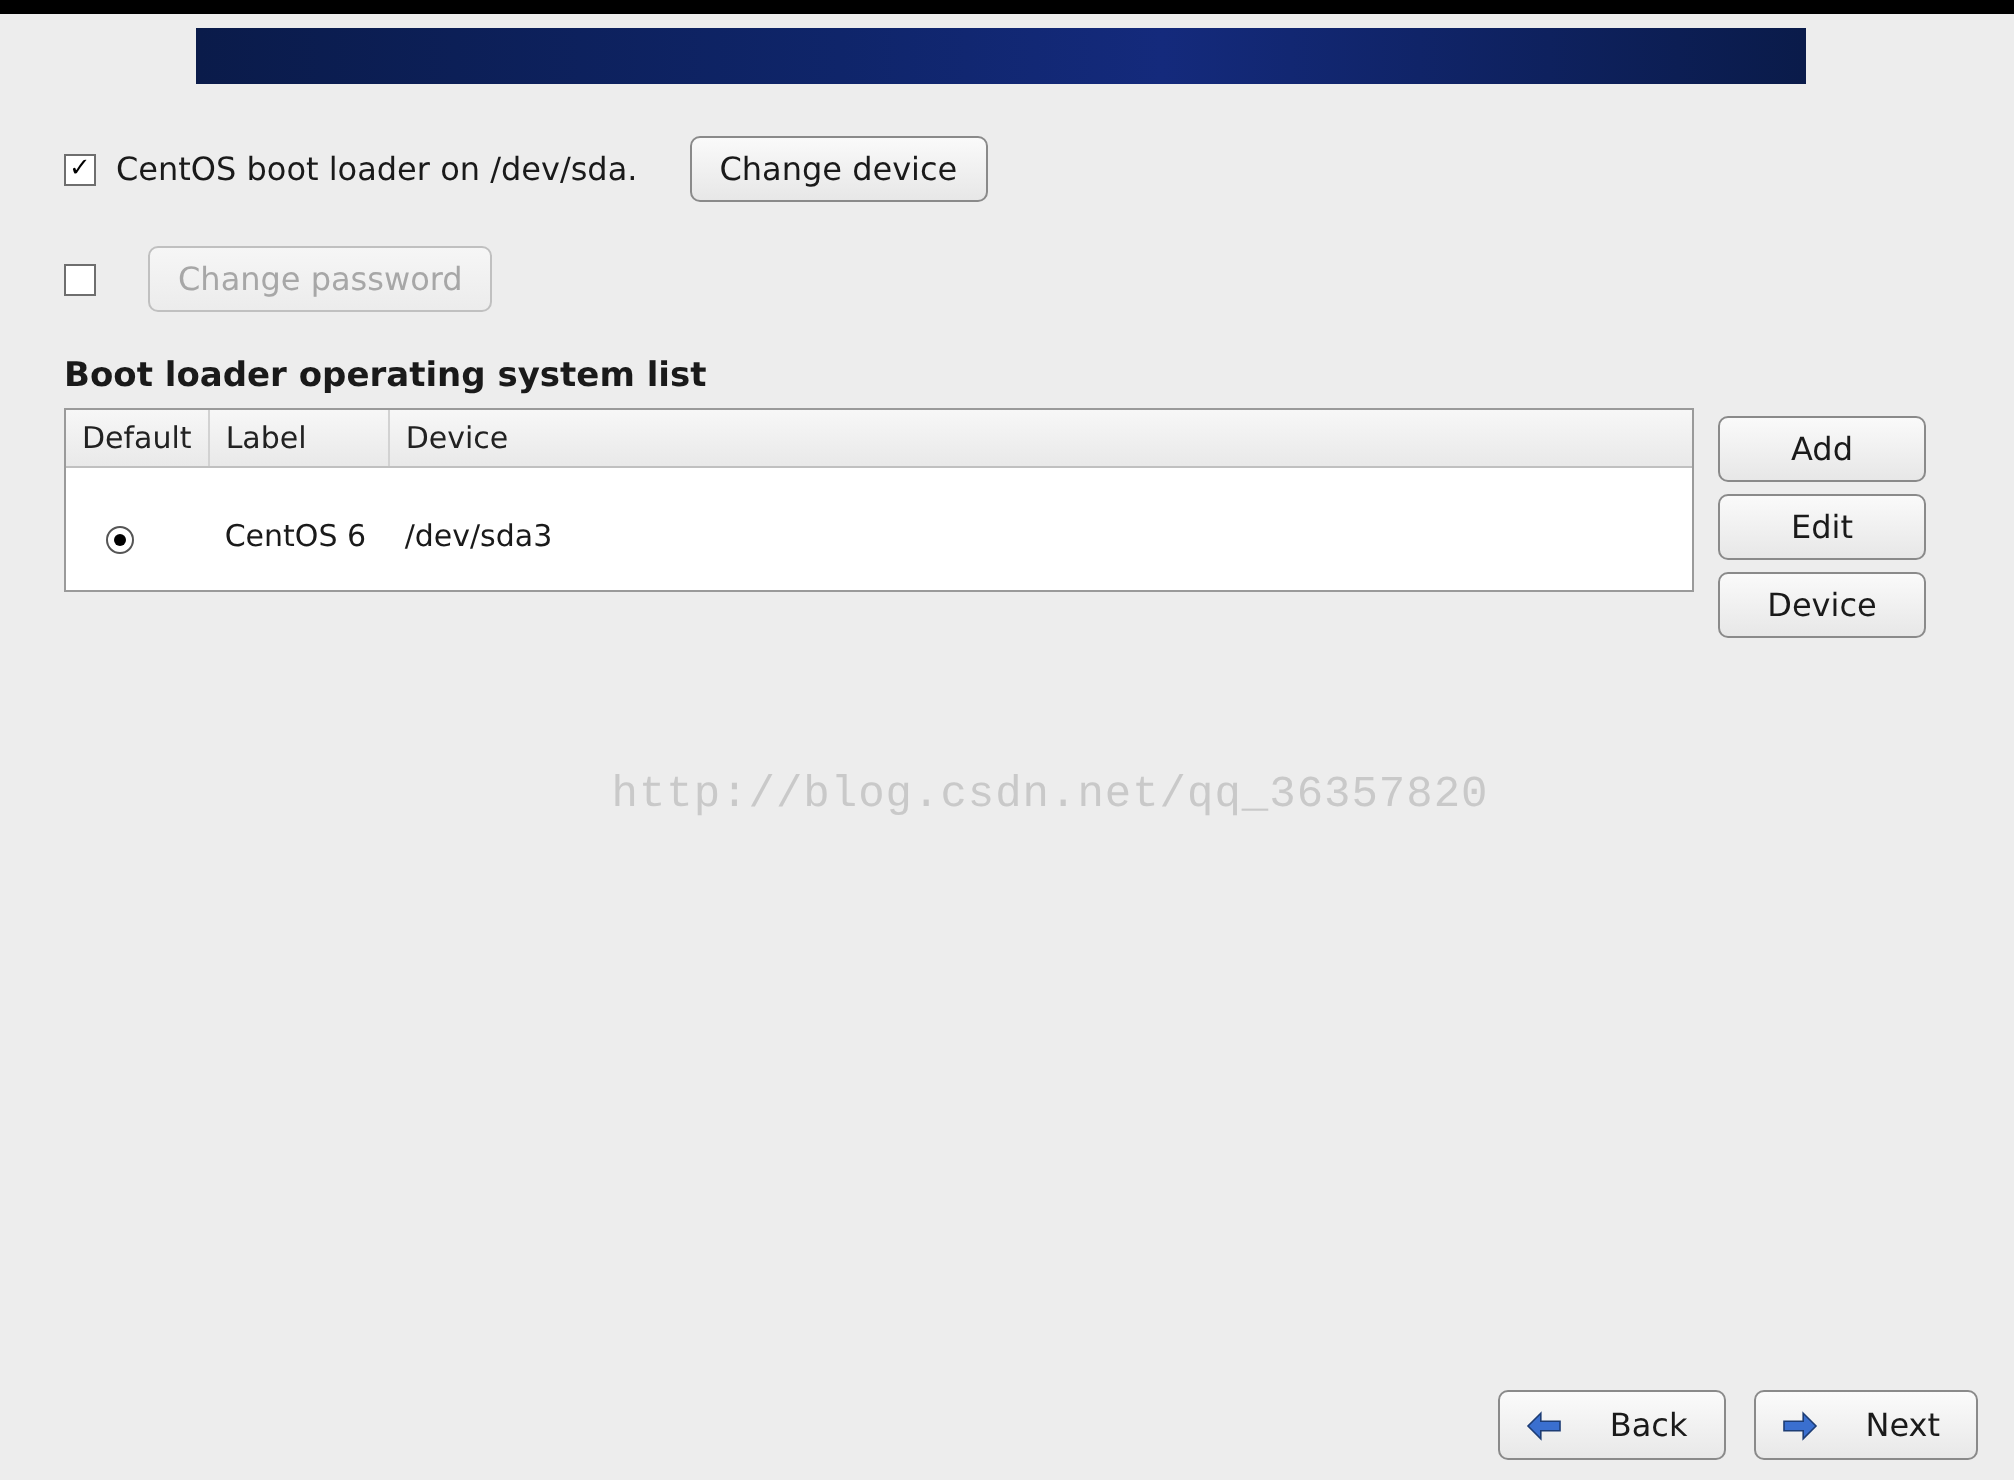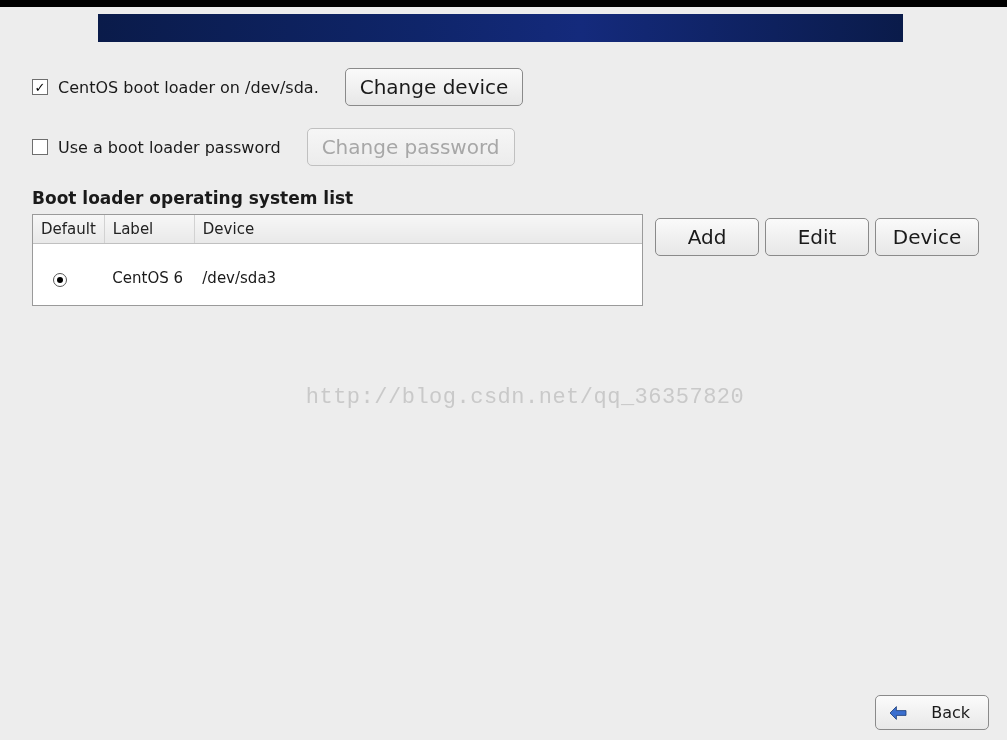--- a/index.html
+++ b/index.html
@@ -56,21 +56,21 @@
     color: #000;
   }
   .label {
     font-size: 16px;
   }
   .btn {
     border: 1px solid #8a8a8a;
     border-radius: 5px;
     background: linear-gradient(#fafafa, #e7e7e7);
     padding: 6px 14px;
-    font-size: 20px;
+    font-size: 16px;
     color: #1a1a1a;
     cursor: pointer;
     min-width: 100px;
     text-align: center;
   }
   .btn.disabled {
     color: #a7a7a7;
     border-color: #c0c0c0;
     cursor: default;
     background: linear-gradient(#f6f6f6, #ececec);
@@ -124,21 +124,21 @@
     background: #fff;
   }
   .radio .dot {
     width: 6px;
     height: 6px;
     border-radius: 50%;
     background: #000;
   }
   .side-btns {
     display: flex;
-    flex-direction: row;
+    flex-direction: column;
     gap: 6px;
     margin-top: 4px;
   }
   .side-btns .btn { min-width: 104px; }
   .watermark {
     position: absolute;
     top: 385px;
     left: 0; right: 0;
     text-align: center;
     font-family: "Courier New", monospace;
@@ -186,21 +186,20 @@
     <span class="checkbox">
       <span class="mark">✓</span>
     </span>
     <span class="label">CentOS boot loader on /dev/sda.</span>
     <span style="width:6px"></span>
     <span class="btn">Change device</span>
   </div>
 
   <div class="row">
     <span class="checkbox"></span>
-    <span class="label">Use a boot loader password</span>
     <span style="width:6px"></span>
     <span class="btn disabled">Change password</span>
   </div>
 
   <div class="section-title">Boot loader operating system list</div>
 
   <div class="table-area">
     <div class="table-wrap">
       <table>
         <colgroup>
@@ -240,13 +239,19 @@
 
 <div class="watermark">http://blog.csdn.net/qq_36357820</div>
 
 <div class="footer">
   <div class="nav-btn">
     <svg class="arrow" viewBox="0 0 24 20">
       <path d="M10 2 L2 10 L10 18 L10 13 L22 13 L22 7 L10 7 Z" fill="#3a6fcf" stroke="#1d3d75" stroke-width="1"></path>
     </svg>
     <span>Back</span>
   </div>
+  <div class="nav-btn">
+    <svg class="arrow" viewBox="0 0 24 20">
+      <path d="M14 2 L22 10 L14 18 L14 13 L2 13 L2 7 L14 7 Z" fill="#3a6fcf" stroke="#1d3d75" stroke-width="1"></path>
+    </svg>
+    <span>Next</span>
+  </div>
 </div>
 
 </body></html>

